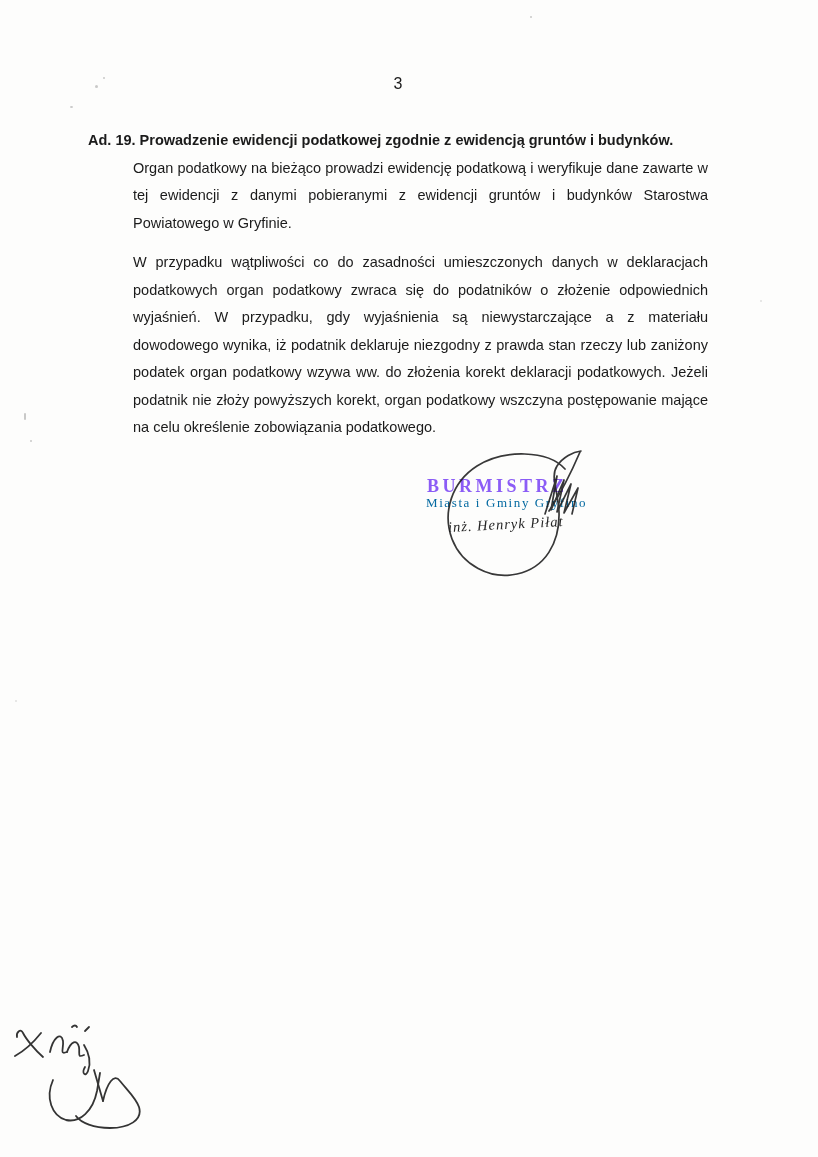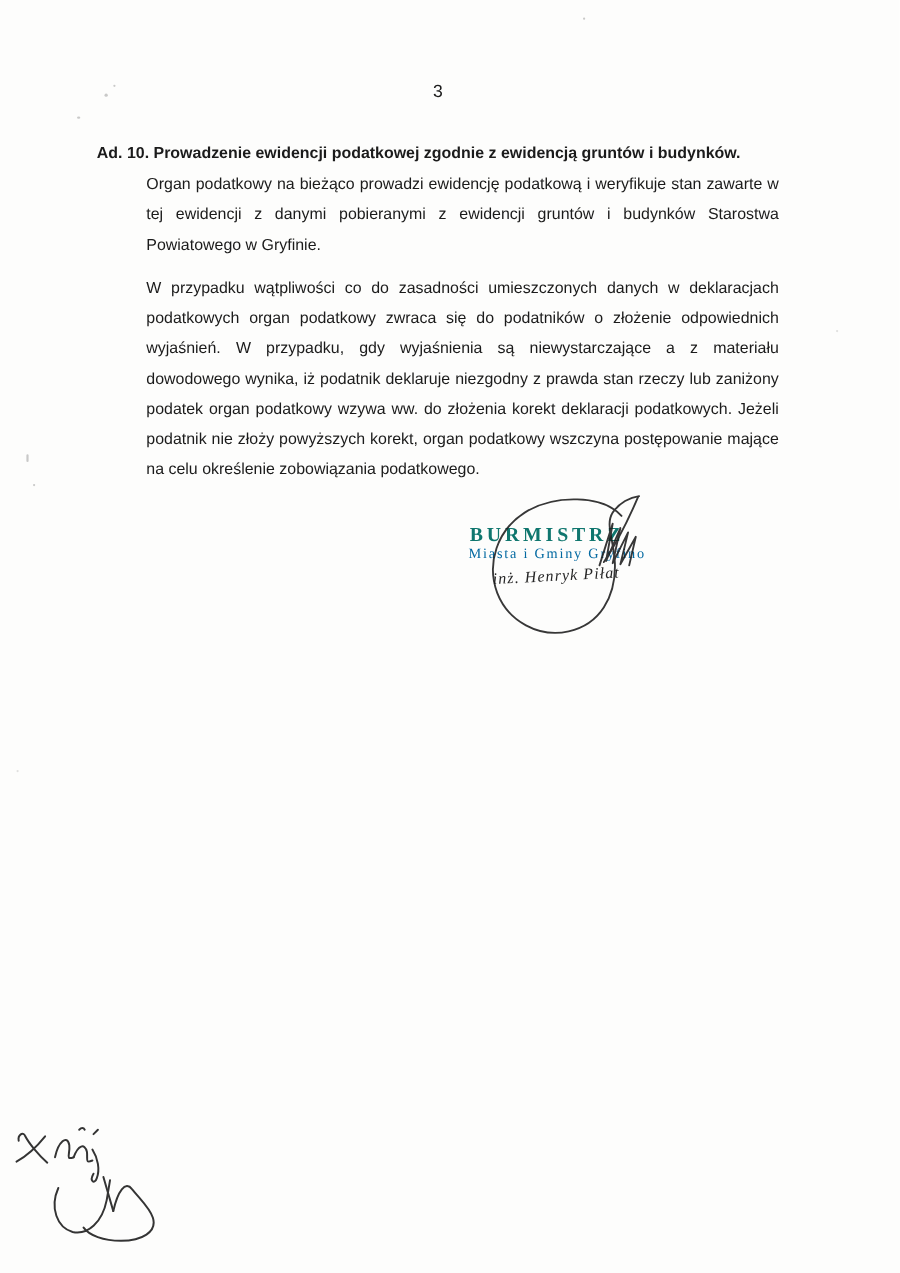--- a/index.html
+++ b/index.html
@@ -52,21 +52,21 @@
     height: 145px;
   }
   .stamp-title {
     margin-top: 33px;
     margin-left: 3px;
     font-family: "Liberation Serif", "DejaVu Serif", serif;
     font-size: 18px;
     font-weight: 600;
     letter-spacing: 3.5px;
     line-height: 18px;
-    color: #0f766e;
+    color: #8b5cf6;
   }
   .stamp-subtitle {
     margin-top: 1px;
     margin-left: 2px;
     font-family: "Liberation Serif", "DejaVu Serif", serif;
     font-size: 13px;
     letter-spacing: 1.6px;
     line-height: 14px;
     color: #0369a1;
   }
@@ -103,22 +103,22 @@
 </style>
 </head>
 <body>
 
 <div class="page">
 
   <div class="content">
     <div class="page-number">3</div>
 
     <section class="sec-1">
-      <h2 class="heading">Ad. 10. Prowadzenie ewidencji podatkowej zgodnie z ewidencją gruntów i budynków.</h2>
-      <p class="body-par">Organ podatkowy na bieżąco prowadzi ewidencję podatkową i weryfikuje stan zawarte w tej ewidencji z danymi pobieranymi z ewidencji gruntów i budynków Starostwa Powiatowego w Gryfinie.</p>
+      <h2 class="heading">Ad. 19. Prowadzenie ewidencji podatkowej zgodnie z ewidencją gruntów i budynków.</h2>
+      <p class="body-par">Organ podatkowy na bieżąco prowadzi ewidencję podatkową i weryfikuje dane zawarte w tej ewidencji z danymi pobieranymi z ewidencji gruntów i budynków Starostwa Powiatowego w Gryfinie.</p>
     </section>
 
     <section class="sec-2">
       <p class="body-par">W przypadku wątpliwości co do zasadności umieszczonych danych w deklaracjach podatkowych organ podatkowy zwraca się do podatników o złożenie odpowiednich wyjaśnień. W przypadku, gdy wyjaśnienia są niewystarczające a z materiału dowodowego wynika, iż podatnik deklaruje niezgodny z prawda stan rzeczy lub zaniżony podatek organ podatkowy wzywa ww. do złożenia korekt deklaracji podatkowych. Jeżeli podatnik nie złoży powyższych korekt, organ podatkowy wszczyna postępowanie mające na celu określenie zobowiązania podatkowego.</p>
     </section>
   </div>
 
   <div class="stamp">
     <div class="stamp-title">BURMISTRZ</div>
     <div class="stamp-subtitle">Miasta i Gminy Gryfino</div>

